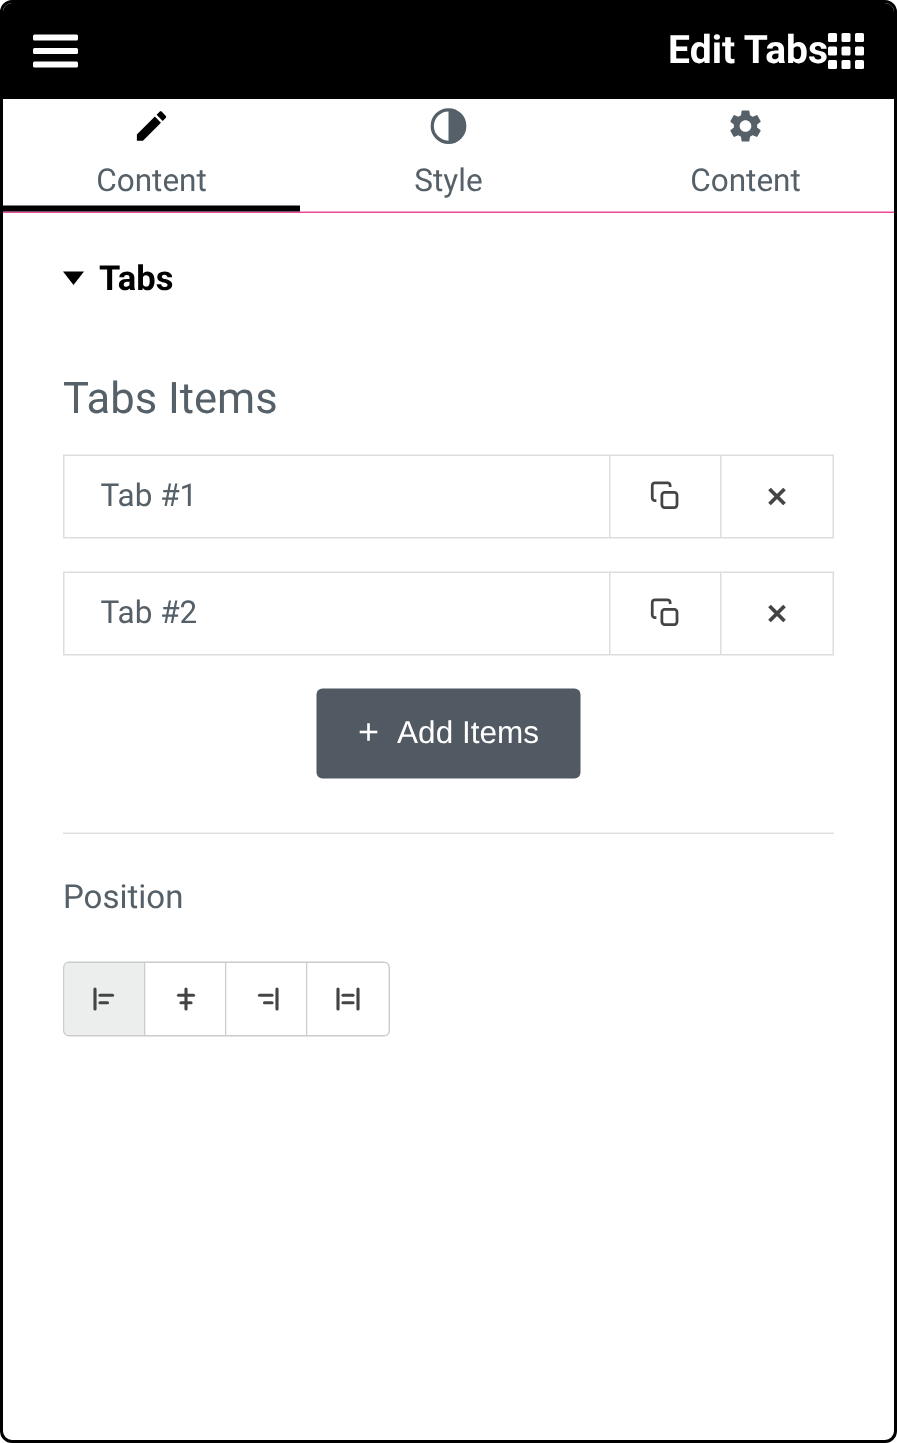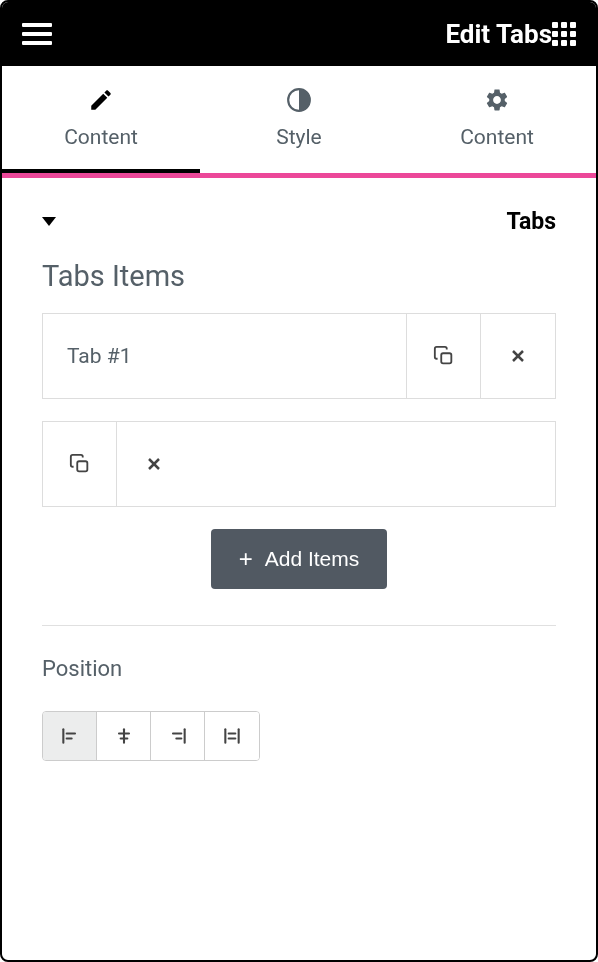--- a/index.html
+++ b/index.html
@@ -61,22 +61,22 @@
       cursor: pointer;
     }
     
     .apps-icon span {
       background: #fff;
       border-radius: 1px;
     }
     
     .tabs-nav {
       display: flex;
-      border-bottom: 5px solid #ec4899;
-      height: 112px;
+      border-bottom: 1px solid #ec4899;
+      height: 76px;
     }
     
     .tab-item {
       flex: 1;
       display: flex;
       flex-direction: column;
       align-items: center;
       justify-content: center;
       gap: 12px;
       cursor: pointer;
@@ -103,22 +103,21 @@
     }
     
     .panel-content {
       padding: 30px 40px;
     }
     
     .section-header {
       display: flex;
       align-items: center;
       gap: 10px;
-      margin-bottom: 24px;
-      justify-content: space-between;
+      margin-bottom: 50px;
     }
     
     .caret-down {
       width: 0;
       height: 0;
       border-left: 7px solid transparent;
       border-right: 7px solid transparent;
       border-top: 9px solid #000;
     }
     
@@ -130,21 +129,21 @@
     
     .field-label {
       font-size: 29px;
       color: #556068;
       margin-bottom: 20px;
     }
     
     .tab-list-item {
       display: flex;
       border: 1px solid #ddd;
-      height: 86px;
+      height: 56px;
       margin-bottom: 22px;
     }
     
     .tab-list-name {
       flex: 1;
       display: flex;
       align-items: center;
       padding: 0 24px;
       font-size: 21px;
       color: #556068;
@@ -331,20 +330,21 @@
     </div>
     <div class="tab-list-action">
       <svg width="20" height="20" viewBox="0 0 24 24" fill="none" stroke="currentColor" stroke-width="3">
         <line x1="18" y1="6" x2="6" y2="18"></line>
         <line x1="6" y1="6" x2="18" y2="18"></line>
       </svg>
     </div>
   </div>
 
   <div class="tab-list-item">
+    <div class="tab-list-name">Tab #2</div>
     <div class="tab-list-action">
       <svg width="22" height="22" viewBox="0 0 24 24" fill="none" stroke="currentColor" stroke-width="2">
         <rect x="9" y="9" width="11" height="11" rx="2"></rect>
         <path d="M5 15H4a2 2 0 0 1-2-2V4a2 2 0 0 1 2-2h9a2 2 0 0 1 2 2v1"></path>
       </svg>
     </div>
     <div class="tab-list-action">
       <svg width="20" height="20" viewBox="0 0 24 24" fill="none" stroke="currentColor" stroke-width="3">
         <line x1="18" y1="6" x2="6" y2="18"></line>
         <line x1="6" y1="6" x2="18" y2="18"></line>

